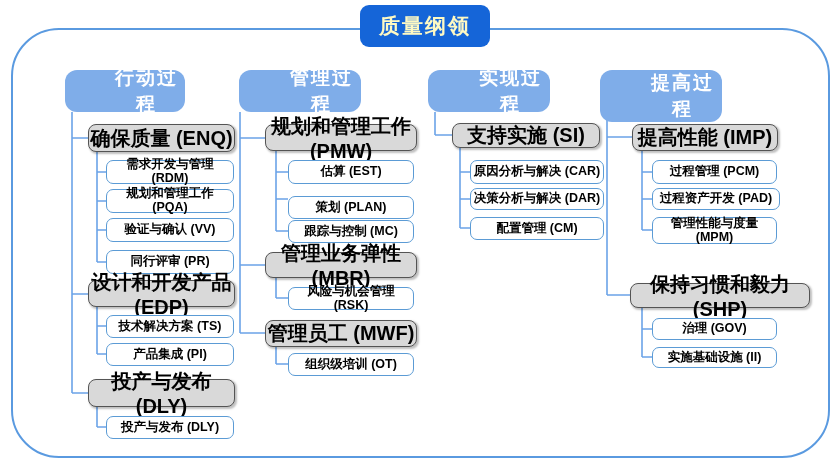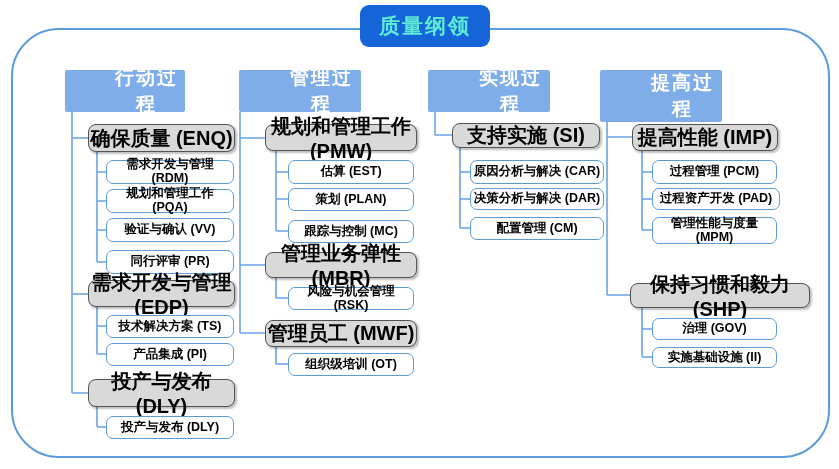--- a/index.html
+++ b/index.html
@@ -10,25 +10,25 @@
   .frame{
     position:absolute;left:11px;top:28px;width:815px;height:426px;
     border:2px solid #5a9ae0;border-radius:48px;background:transparent;
   }
   svg.wires{position:absolute;left:0;top:0;width:839px;height:469px;}
   .box{
     position:absolute;display:flex;align-items:center;justify-content:center;
     box-sizing:border-box;text-align:center;font-weight:bold;color:#000;
   }
   .title{
-    background:#1565d8;color:#5eead4;border-radius:9px;
+    background:#1565d8;color:#fef9c3;border-radius:9px;
     font-size:21px;letter-spacing:2px;z-index:5;
   }
   .hdr{
-    background:#7fade9;color:#ffffff;border-radius:2px;
+    background:#7fade9;color:#ffffff;border-radius:12px;
     font-size:19px;letter-spacing:2px;z-index:4;padding-left:43px;
   }
   .grp{
     background:#d9d9d9;border:1.5px solid #545454;border-radius:8px;
     font-size:20px;z-index:3;box-shadow:1.5px 1.5px 2px rgba(0,0,0,0.25);
   }
   .leaf{
     background:#ffffff;border:1.5px solid #5b9bd5;border-radius:7px;
     font-size:12.5px;z-index:3;white-space:pre-line;line-height:1.1;
   }
@@ -63,29 +63,29 @@
 <div class="box hdr" style="left:65px;top:70px;width:120px;height:42px">行动过程</div>
 <div class="box hdr" style="left:239px;top:70px;width:122px;height:42px">管理过程</div>
 <div class="box hdr" style="left:428px;top:70px;width:122px;height:42px">实现过程</div>
 <div class="box hdr" style="left:600px;top:70px;width:122px;height:52px">提高过程</div>
 
 <div class="box grp" style="left:88px;top:124px;width:147px;height:28px">确保质量 (ENQ)</div>
 <div class="box leaf" style="left:106px;top:160px;width:128px;height:24px">需求开发与管理 (RDM)</div>
 <div class="box leaf" style="left:106px;top:189px;width:128px;height:24px">规划和管理工作 (PQA)</div>
 <div class="box leaf" style="left:106px;top:218px;width:128px;height:24px">验证与确认 (VV)</div>
 <div class="box leaf" style="left:106px;top:250px;width:128px;height:24px">同行评审 (PR)</div>
-<div class="box grp" style="left:88px;top:280px;width:147px;height:27px">需求开发与管理 (EDP)</div>
+<div class="box grp" style="left:88px;top:280px;width:147px;height:27px">设计和开发产品 (EDP)</div>
 <div class="box leaf" style="left:106px;top:315px;width:128px;height:23px">技术解决方案 (TS)</div>
 <div class="box leaf" style="left:106px;top:343px;width:128px;height:23px">产品集成 (PI)</div>
 <div class="box grp" style="left:88px;top:379px;width:147px;height:28px">投产与发布 (DLY)</div>
 <div class="box leaf" style="left:106px;top:416px;width:128px;height:23px">投产与发布 (DLY)</div>
 
 <div class="box grp" style="left:265px;top:124px;width:152px;height:27px">规划和管理工作 (PMW)</div>
 <div class="box leaf" style="left:288px;top:160px;width:126px;height:24px">估算 (EST)</div>
-<div class="box leaf" style="left:288px;top:188px;width:126px;height:23px">策划 (PLAN)</div>
+<div class="box leaf" style="left:288px;top:196px;width:126px;height:23px">策划 (PLAN)</div>
 <div class="box leaf" style="left:288px;top:220px;width:126px;height:23px">跟踪与控制 (MC)</div>
 <div class="box grp" style="left:265px;top:252px;width:152px;height:26px">管理业务弹性 (MBR)</div>
 <div class="box leaf" style="left:288px;top:287px;width:126px;height:23px">风险与机会管理 (RSK)</div>
 <div class="box grp" style="left:265px;top:320px;width:152px;height:27px">管理员工 (MWF)</div>
 <div class="box leaf" style="left:288px;top:353px;width:126px;height:23px">组织级培训 (OT)</div>
 
 <div class="box grp" style="left:452px;top:123px;width:148px;height:25px">支持实施 (SI)</div>
 <div class="box leaf" style="left:470px;top:160px;width:134px;height:24px">原因分析与解决 (CAR)</div>
 <div class="box leaf" style="left:470px;top:188px;width:134px;height:22px">决策分析与解决 (DAR)</div>
 <div class="box leaf" style="left:470px;top:217px;width:134px;height:23px">配置管理 (CM)</div>

